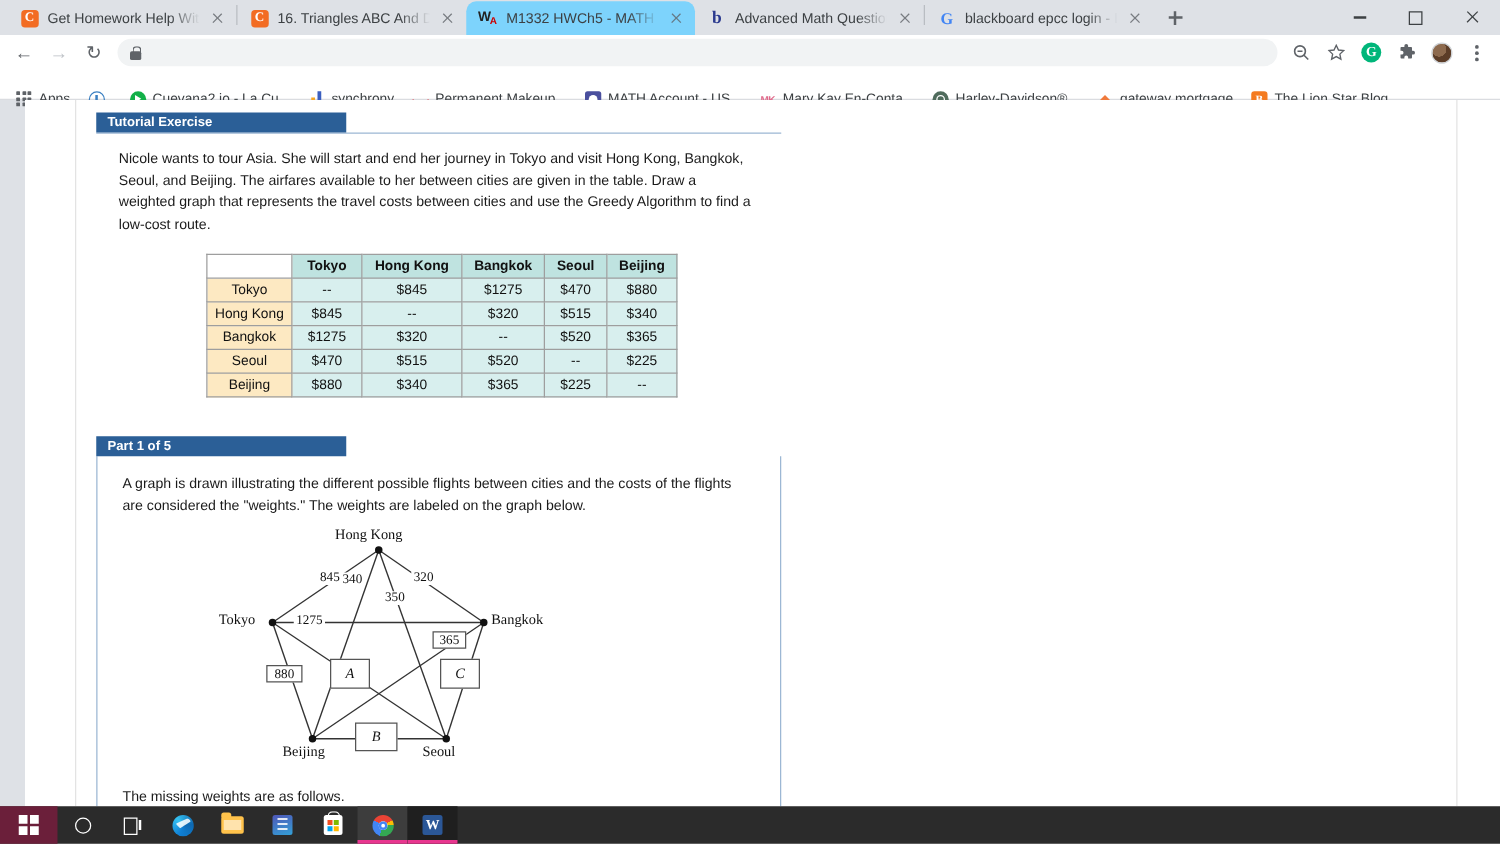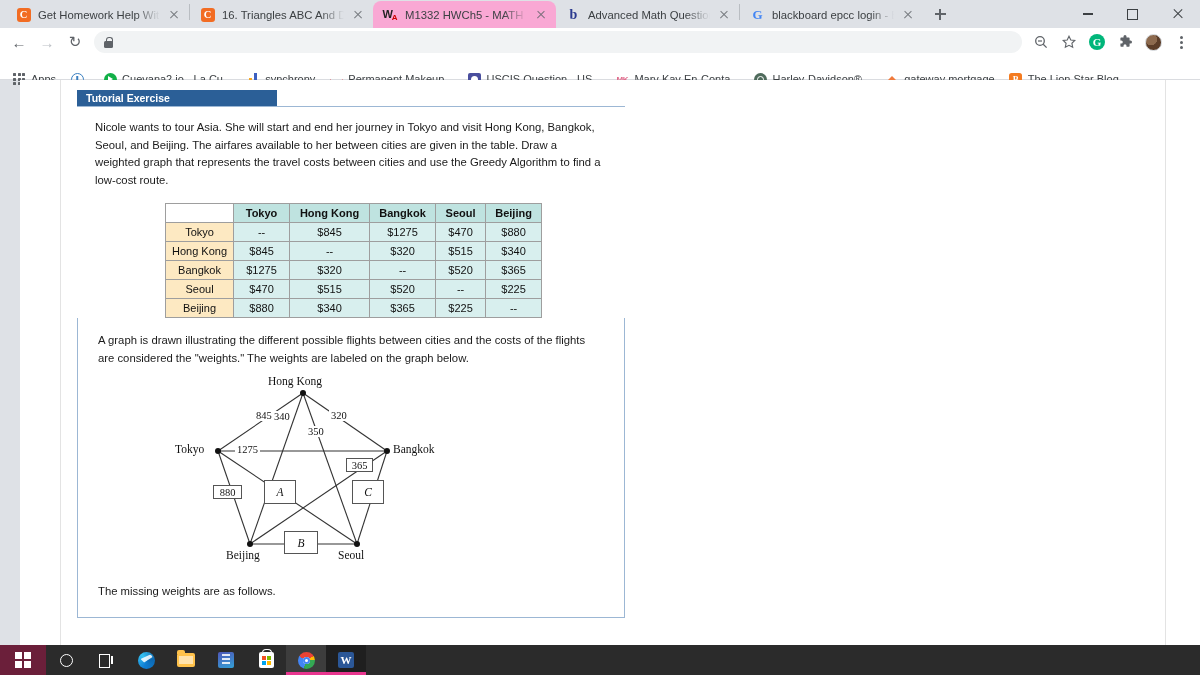--- a/index.html
+++ b/index.html
@@ -17,21 +17,21 @@
   .tabstrip {
     height: 28px; background: #dee1e6;
     display: flex; align-items: flex-end; padding-left: 6px; position: relative;
   }
   .tab {
     height: 27px; display: flex; align-items: center;
     padding: 0 8px 0 10px; gap: 7px;
     font-size: 11.3px; color: #3c4043; position: relative;
     border-radius: 8px 8px 0 0; max-width: 183px; min-width: 183px;
   }
-  .tab.active { background: #f9a8d4; margin-top: 28px; }
+  .tab.active { background: #7dd3fc; margin-top: 28px; }
   .tab .favicon { width: 15px; height: 15px; flex: 0 0 15px; display: flex; align-items: center; justify-content: center; }
   .tab .tab-title {
     flex: 1 1 auto; white-space: nowrap; overflow: hidden;
     -webkit-mask-image: linear-gradient(to right, #000 80%, transparent 100%);
     mask-image: linear-gradient(to right, #000 80%, transparent 100%);
   }
   .tab .tab-close { width: 14px; height: 14px; flex: 0 0 14px; position: relative; opacity: .8; }
   .tab .tab-close::before, .tab .tab-close::after {
     content: ""; position: absolute; left: 2px; top: 6.5px; width: 10px; height: 1.4px;
     background: #5f6368;
@@ -387,21 +387,21 @@
     <div class="bm">
       <span class="bmico">
           <span class="ico-swoosh"></span>
         </span>
       <span>Permanent Makeup...</span>
     </div>
     <div class="bm">
       <span class="bmico">
           <span class="ico-uscis"></span>
         </span>
-      <span>USCIS Question - US...</span>
+      <span>MATH Account - US...</span>
     </div>
     <div class="bm">
       <span class="bmico">
           <span class="ico-mk">MK</span>
         </span>
       <span>Mary Kay En-Conta...</span>
     </div>
     <div class="bm">
       <span class="bmico">
           <span class="ico-hd"></span>
@@ -485,20 +485,23 @@
               <th>Beijing</th>
               <td>$880</td>
               <td>$340</td>
               <td>$365</td>
               <td>$225</td>
               <td>--</td>
             </tr>
           </tbody>
         </table>
 
+        <div class="section-hdr" style="margin-top:29px;">
+          <span class="section-tab">Part 1 of 5</span>
+        </div>
 
         <div class="partbox">
           <div class="prose" style="width:500px; margin-left:4px;">A graph is drawn illustrating the different possible flights between cities and the costs of the flights are considered the "weights." The weights are labeled on the graph below.</div>
 
           <div class="graph-wrap">
             <svg width="300" height="200">
               <g stroke="#333" stroke-width="1.1" fill="none">
                 <line x1="46" y1="76" x2="131" y2="18"></line>
                 <line x1="131" y1="18" x2="215" y2="76"></line>
                 <line x1="131" y1="18" x2="78" y2="169"></line>

